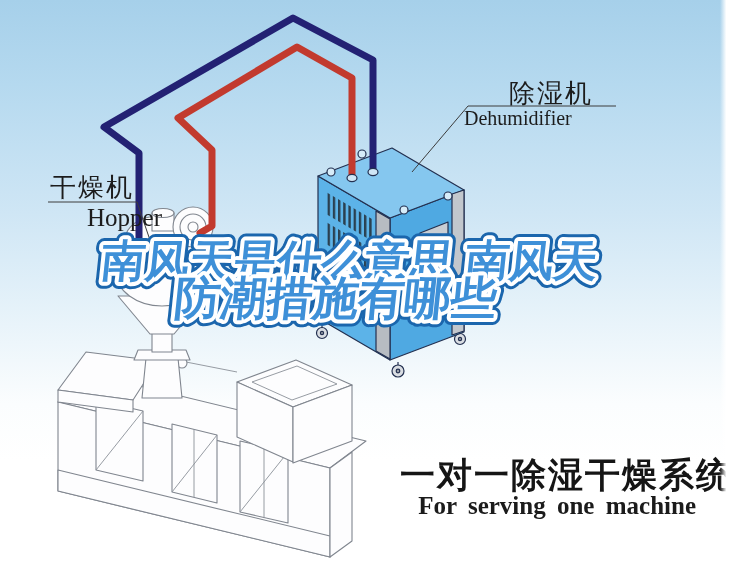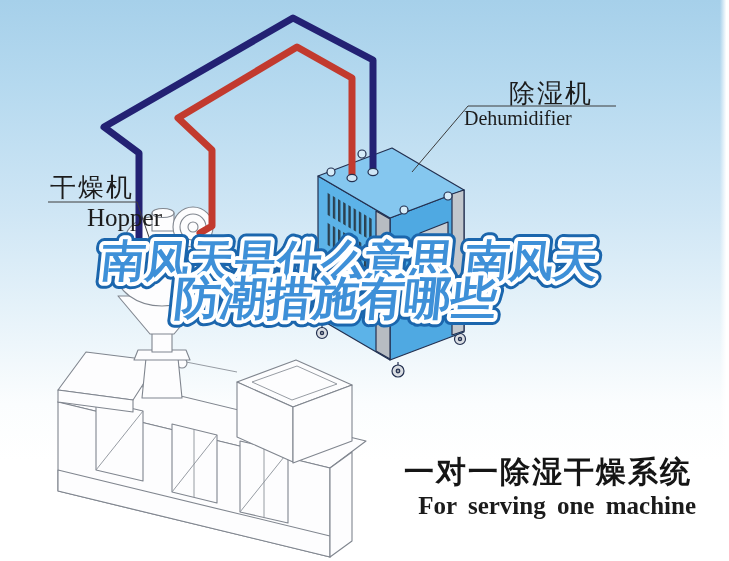--- a/index.html
+++ b/index.html
@@ -21,21 +21,21 @@
   .oline{stroke:#233050;stroke-width:1.2;stroke-linejoin:round;}
   .wline{stroke:#80868f;stroke-width:1.1;stroke-linejoin:round;fill:#fdfdfe;}
   .wline-thin{stroke:#8b9199;stroke-width:0.9;fill:none;}
   .pipe{fill:none;stroke-width:7;stroke-linejoin:round;stroke-linecap:round;}
   .leader{fill:none;stroke:#3c3c3c;stroke-width:1;}
   
   .callout-zh{position:absolute;color:#1c1c1c;font-size:26px;letter-spacing:2px;white-space:nowrap;}
   .callout-en{position:absolute;color:#1c1c1c;font-family:"Liberation Serif",serif;font-size:25px;white-space:nowrap;}
   .caption-zh{
     position:absolute;left:400px;top:452px;width:296px;text-align:center;
-    color:#151515;font-size:30px;font-weight:bold;letter-spacing:2px;white-space:nowrap;
+    color:#151515;font-size:35px;font-weight:bold;letter-spacing:2px;white-space:nowrap;
   }
   .caption-en{
     position:absolute;left:400px;top:492px;width:296px;text-align:right;
     color:#1b1b1b;font-family:"Liberation Serif",serif;font-weight:bold;font-size:25px;
     word-spacing:5px;white-space:nowrap;
   }
   
   .title-text{
     font-family:"Liberation Sans",sans-serif;font-weight:bold;
     text-anchor:middle;

